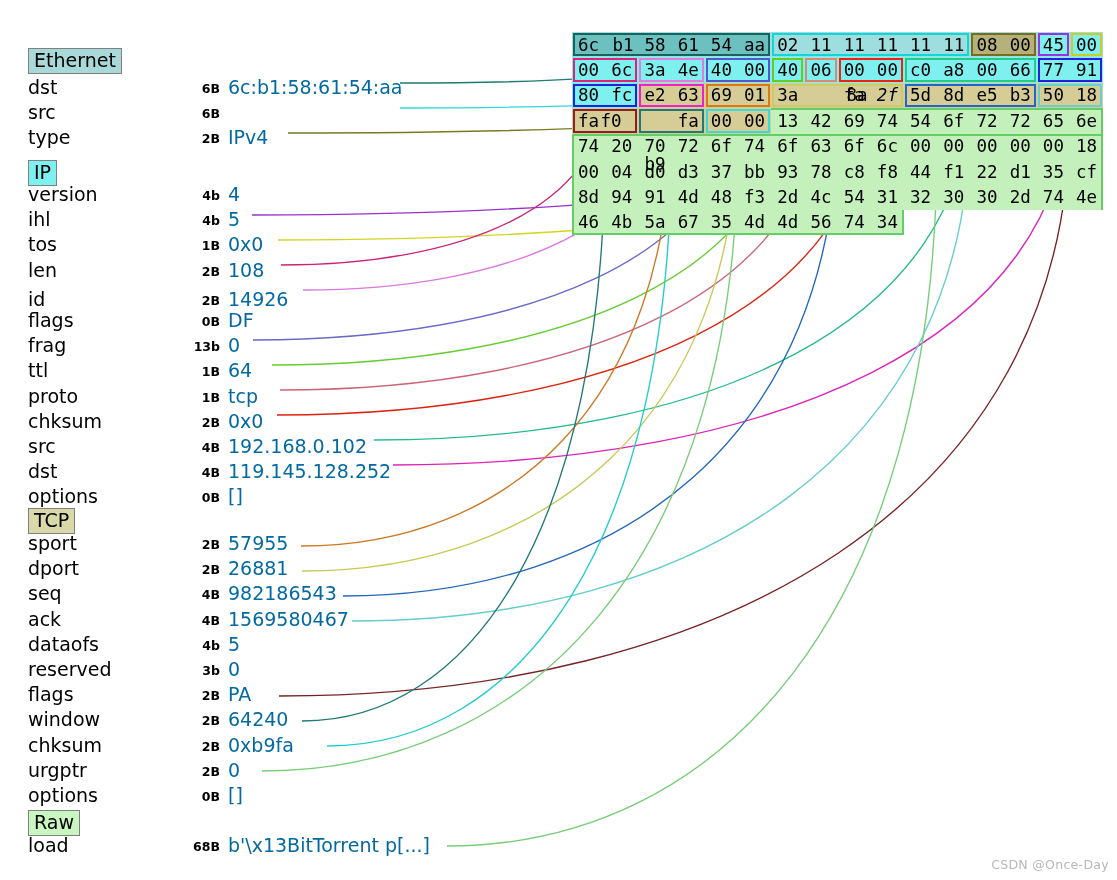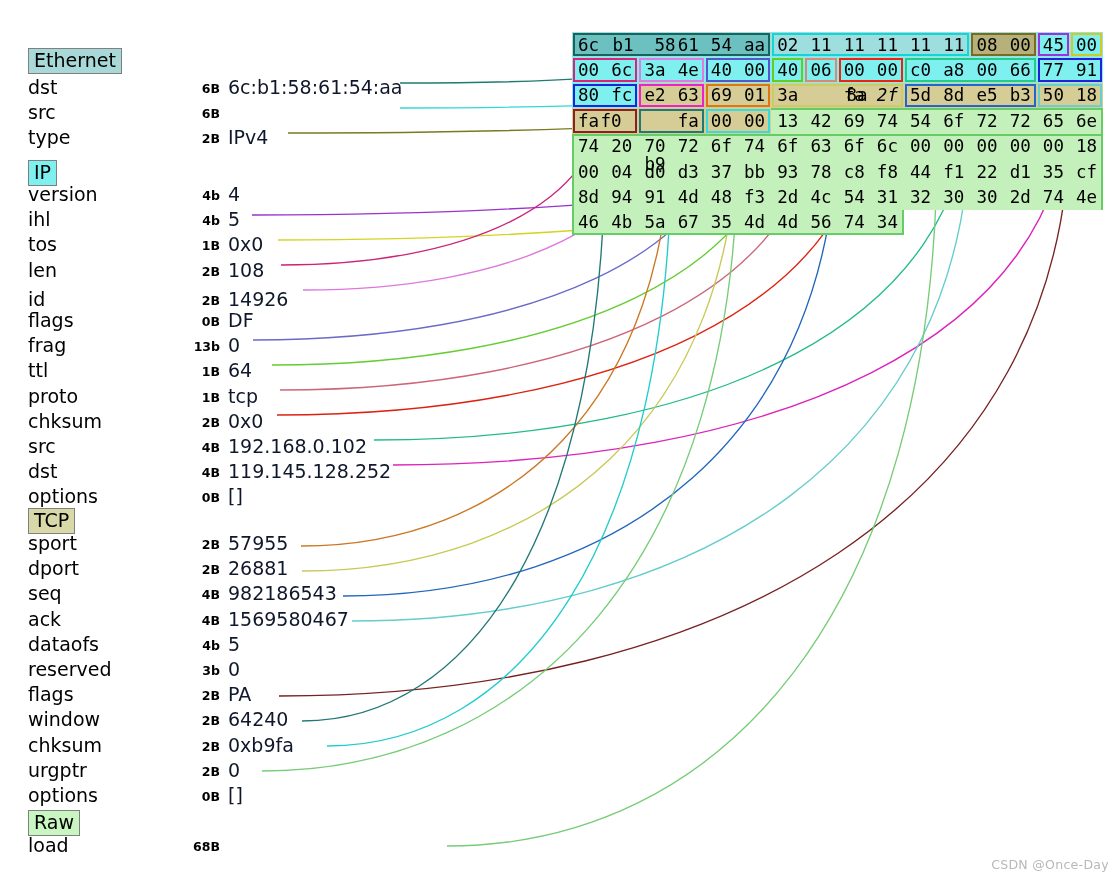--- a/index.html
+++ b/index.html
@@ -81,21 +81,21 @@
     line-height: 27px;
     color: #000000;
     white-space: nowrap;
   }
   .field-value {
     position: absolute;
     left: 228px;
     top: 0;
     font-size: 19px;
     line-height: 25px;
-    color: #0f172a;
+    color: #0369a1;
     white-space: nowrap;
   }
 
   
   #hexgrid {
     position: absolute;
     left: 572px;
     top: 32px;
     z-index: 2;
   }
@@ -322,20 +322,21 @@
       </div>
       <div class="field-row" style="top: 783px;">
         <span class="field-name">options</span>
         <span class="field-size">0B</span>
         <span class="field-value">[]</span>
       </div>
       <div class="layer-title" style="left: 28px; top: 810px; background: rgb(200, 245, 192);">Raw</div>
       <div class="field-row" style="top: 833px;">
         <span class="field-name">load</span>
         <span class="field-size">68B</span>
+        <span class="field-value">b'\x13BitTorrent p[...]</span>
       </div>
     </div>
 
   <div id="hexgrid">
       <div class="hex-bg" style="left: 0px; top: 0px; width: 531.2px; height: 25.4px; background: rgb(159, 222, 222);"></div>
       <div class="hex-bg" style="left: 0px; top: 25.4px; width: 531.2px; height: 25.4px; background: rgb(126, 240, 240);"></div>
       <div class="hex-bg" style="left: 0px; top: 50.8px; width: 66.4px; height: 25.4px; background: rgb(126, 240, 240);"></div>
       <div class="hex-bg" style="left: 66.4px; top: 50.8px; width: 464.8px; height: 25.4px; background: rgb(214, 204, 150);"></div>
       <div class="hex-bg" style="left: 0px; top: 76.2px; width: 199.2px; height: 25.4px; background: rgb(214, 204, 150);"></div>
       <div class="hex-bg" style="left: 199.2px; top: 76.2px; width: 332px; height: 25.4px; background: rgb(196, 240, 188);"></div>
@@ -361,21 +362,21 @@
       <div class="hex-cell" style="left: 67.4px; top: 51.8px; width: 64.4px; height: 23.4px; background: rgb(214, 204, 150); border-color: rgb(238, 34, 204);"></div>
       <div class="hex-cell" style="left: 133.8px; top: 51.8px; width: 64.4px; height: 23.4px; background: rgb(214, 204, 150); border-color: rgb(221, 119, 17);"></div>
       <div class="hex-cell" style="left: 200.2px; top: 51.8px; width: 130.8px; height: 23.4px; background: rgb(214, 204, 150); border-color: rgb(204, 204, 102);"></div>
       <div class="hex-cell" style="left: 333px; top: 51.8px; width: 130.8px; height: 23.4px; background: rgb(214, 204, 150); border-color: rgb(34, 102, 204);"></div>
       <div class="hex-cell" style="left: 465.8px; top: 51.8px; width: 64.4px; height: 23.4px; background: rgb(214, 204, 150); border-color: rgb(102, 208, 208);"></div>
       <div class="hex-cell" style="left: 1px; top: 77.2px; width: 64.4px; height: 23.4px; background: rgb(214, 204, 150); border-color: rgb(136, 34, 34);"></div>
       <div class="hex-cell" style="left: 67.4px; top: 77.2px; width: 64.4px; height: 23.4px; background: rgb(214, 204, 150); border-color: rgb(34, 119, 119);"></div>
       <div class="hex-cell" style="left: 133.8px; top: 77.2px; width: 64.4px; height: 23.4px; background: rgb(214, 204, 150); border-color: rgb(51, 221, 221);"></div>
       <div class="hex-byte" style="left: 0.6px; top: 0.5px;">6c</div>
       <div class="hex-byte" style="left: 35px; top: 0.5px;">b1</div>
-      <div class="hex-byte" style="left: 77px; top: 0.5px;">58</div>
+      <div class="hex-byte" style="left: 67px; top: 0.5px;">58</div>
       <div class="hex-byte" style="left: 100.2px; top: 0.5px;">61</div>
       <div class="hex-byte" style="left: 133.4px; top: 0.5px;">54</div>
       <div class="hex-byte" style="left: 166.6px; top: 0.5px;">aa</div>
       <div class="hex-byte" style="left: 199.8px; top: 0.5px;">02</div>
       <div class="hex-byte" style="left: 233px; top: 0.5px;">11</div>
       <div class="hex-byte" style="left: 266.2px; top: 0.5px;">11</div>
       <div class="hex-byte" style="left: 299.4px; top: 0.5px;">11</div>
       <div class="hex-byte" style="left: 332.6px; top: 0.5px;">11</div>
       <div class="hex-byte" style="left: 365.8px; top: 0.5px;">11</div>
       <div class="hex-byte" style="left: 399px; top: 0.5px;">08</div>

